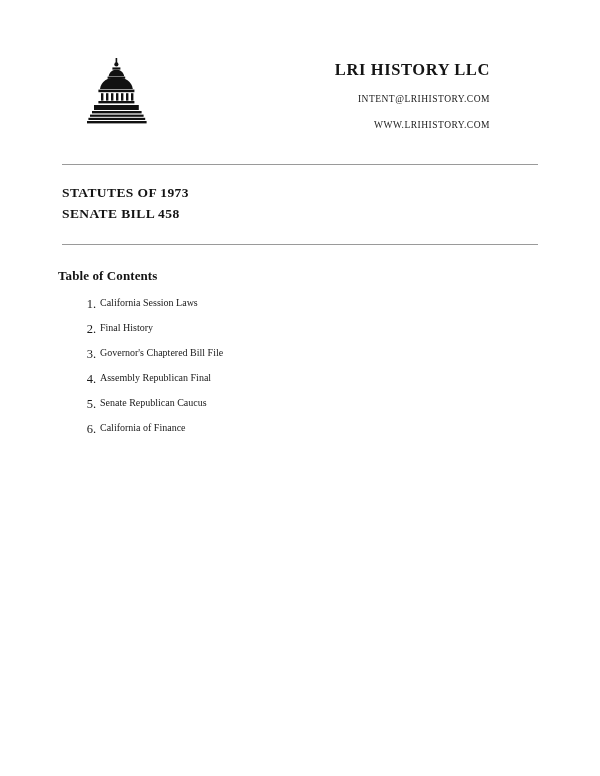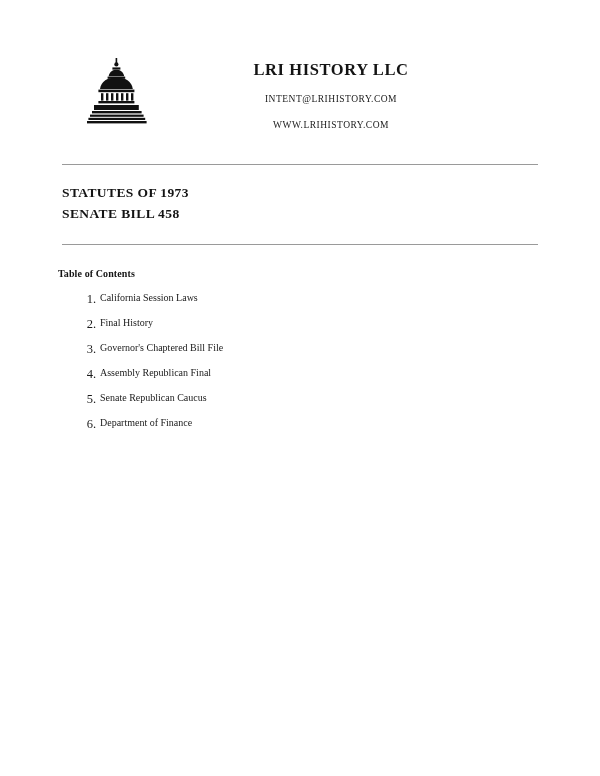--- a/index.html
+++ b/index.html
@@ -36,21 +36,21 @@
     display: flex;
     justify-content: center;
     align-items: flex-start;
     padding-top: 4px;
   }
   .logo-wrap svg {
     display: block;
   }
   .org-block {
     flex: 1 1 auto;
-    text-align: center;
+    text-align: right;
     padding-right: 48px;
   }
   .org-name {
     font-family: "Liberation Serif", serif;
     font-size: 16.5px;
     font-weight: bold;
     letter-spacing: 0.6px;
     color: #141414;
     margin: 6px 0 0 0;
     line-height: 1.2;
@@ -87,21 +87,21 @@
   .citation div {
     font-size: 13.5px;
     font-weight: bold;
     letter-spacing: 0.4px;
     line-height: 1.62;
     color: #141414;
   }
 
   
   .toc-title {
-    font-size: 10px;
+    font-size: 13px;
     font-weight: bold;
     margin-top: 23px;
     margin-left: -4px;
     letter-spacing: 0.1px;
     color: #141414;
   }
   ol.toc-list {
     margin: 14px 0 0 0;
     padding-left: 38px;
     list-style: none;
@@ -185,16 +185,16 @@
   <hr class="rule rule-bottom">
 
   <div class="toc-title">Table of Contents</div>
 
   <ol class="toc-list">
     <li>California Session Laws</li>
     <li>Final History</li>
     <li>Governor's Chaptered Bill File</li>
     <li>Assembly Republican Final</li>
     <li>Senate Republican Caucus</li>
-    <li>Department of Finance</li>
+    <li>California of Finance</li>
   </ol>
 
 </div>
 
 </body></html>

